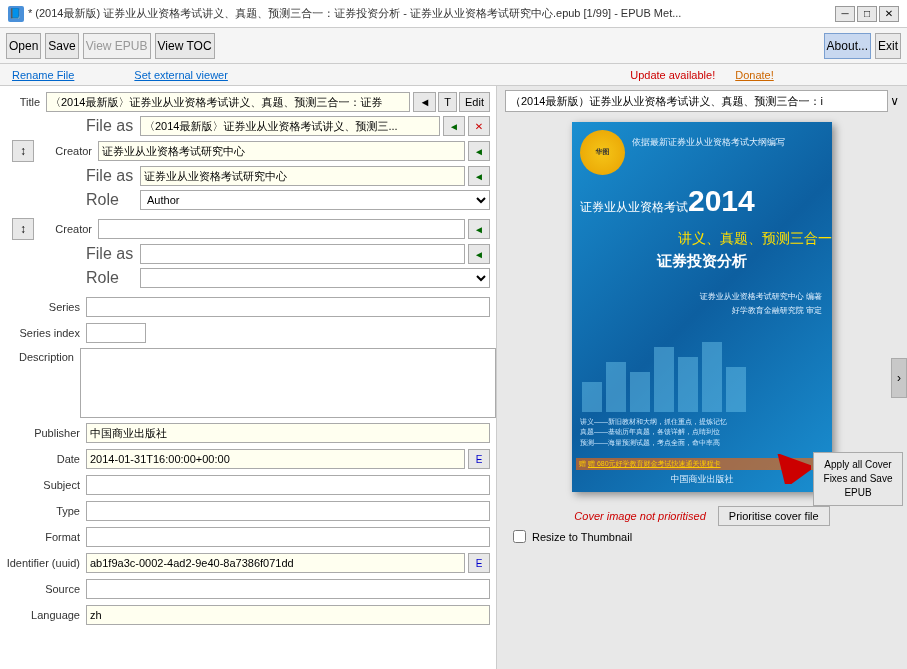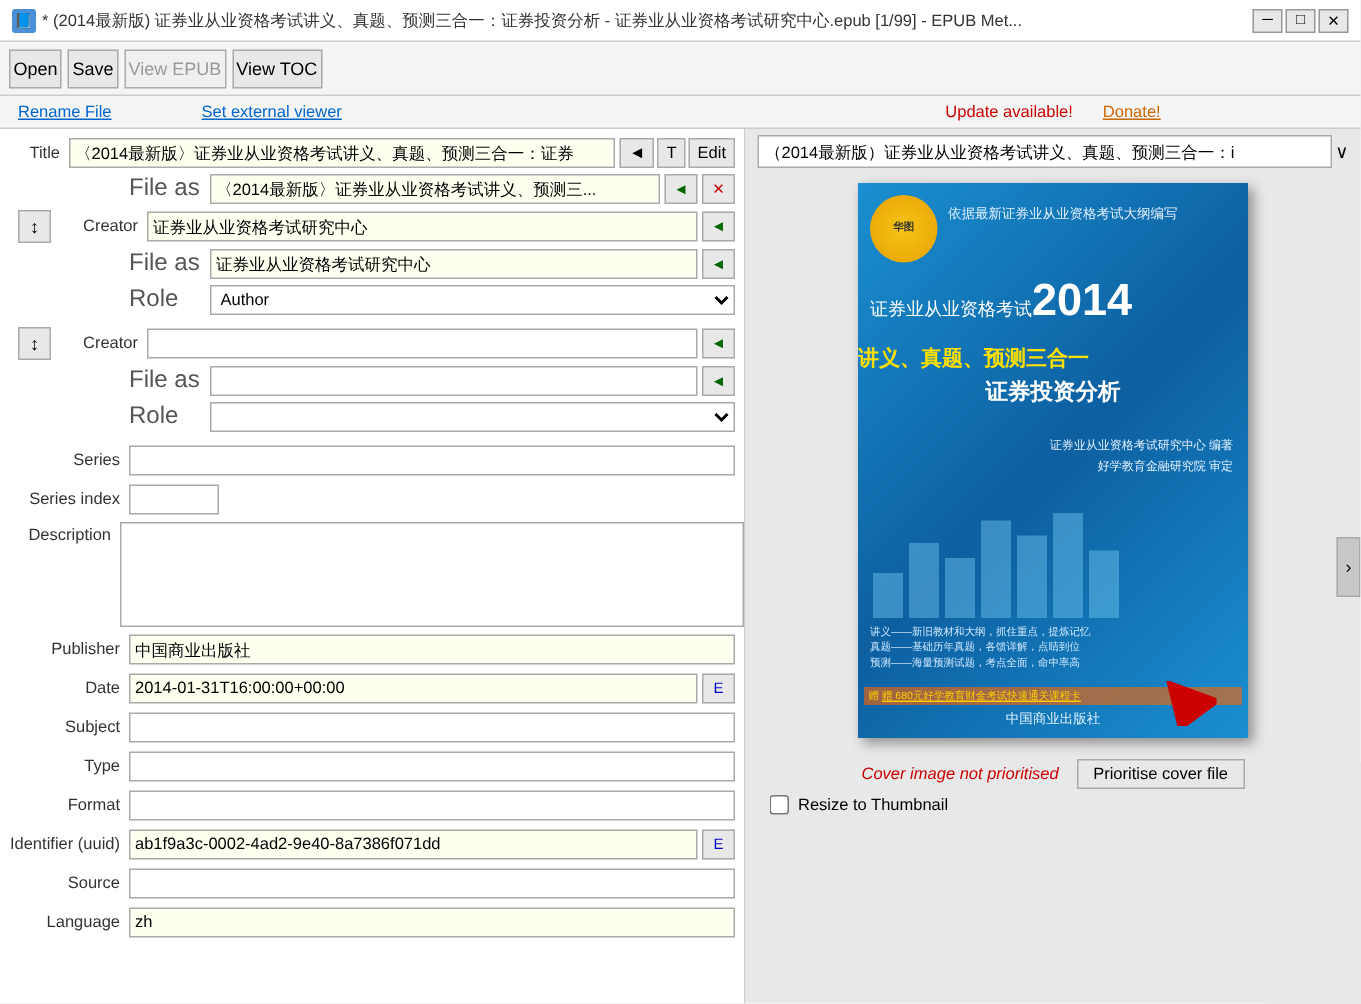--- a/index.html
+++ b/index.html
@@ -301,20 +301,24 @@
     <button class="title-bar-btn">□</button>
     <button class="title-bar-btn close">✕</button>
   </div>
 </div>
 
 <div class="toolbar">
   <button class="toolbar-btn">Open</button>
   <button class="toolbar-btn">Save</button>
   <button class="toolbar-btn inactive">View EPUB</button>
   <button class="toolbar-btn">View TOC</button>
+  <div class="toolbar-right">
+    <button class="toolbar-btn active-blue">About...</button>
+    <button class="toolbar-btn">Exit</button>
+  </div>
 </div>
 
 <div style="display:flex; padding: 2px 6px; background:#f5f5f5; border-bottom:1px solid #ccc; align-items:center; height:22px;">
   <span style="width:497px; display:flex; gap:60px; padding-left:6px;">
     <a class="link">Rename File</a>
     <a class="link">Set external viewer</a>
   </span>
   <span style="flex:1; display:flex; justify-content:center; gap:20px;">
     <a class="update-link">Update available!</a>
     <a class="donate-link">Donate!</a>
@@ -473,21 +477,21 @@
         <span class="badge-text">华图</span>
       </div>
 
       <div class="cover-tagline">依据最新证券业从业资格考试大纲编写</div>
 
       <div style="position:absolute; top:62px; left:8px; right:8px; display:flex; align-items:baseline; gap:0;">
         <span style="color:#fff; font-size:12px;">证券业从业资格考试</span>
         <span style="color:#fff; font-size:30px; font-weight:bold;">2014</span>
       </div>
 
-      <div style="position:absolute; top:108px; left:0; right:0; text-align:left; color:#ffe000; font-size:14px; font-weight:bold;">讲义、真题、预测三合一</div>
+      <div style="position:absolute; top:108px; left:0; right:0; text-align:right; color:#ffe000; font-size:14px; font-weight:normal;">讲义、真题、预测三合一</div>
 
       <div style="position:absolute; top:130px; left:0; right:0; text-align:center; color:#fff; font-size:15px; font-weight:bold;">证券投资分析</div>
 
       <div style="position:absolute; top:168px; right:10px; color:#e0f0ff; font-size:8px; text-align:right; line-height:1.8;">
         <div>证券业从业资格考试研究中心  编著</div>
         <div>好学教育金融研究院  审定</div>
       </div>
 
       <div class="cover-bars">
         <div class="bar" style="width:20px; height:30px;"></div>
@@ -518,20 +522,21 @@
       <div style="display:flex; align-items:center; gap:12px; width:100%; justify-content:center;">
         <span style="color:#cc0000; font-size:11px; font-style:italic;">Cover image not prioritised</span>
         <button class="prioritise-btn">Prioritise cover file</button>
       </div>
 
       <div style="display:flex; align-items:center; gap:6px; width:100%; justify-content:flex-start; padding-left:8px;">
         <input type="checkbox" style="">
         <span style="font-size:11px;">Resize to Thumbnail</span>
       </div>
 
+      <button style="position:absolute; right:4px; top:-50px; width:90px; padding:5px 4px; border:1px solid #aaa; background:#e8e8e8; cursor:pointer; font-size:10px; text-align:center; line-height:1.4;">Apply all Cover Fixes and Save EPUB</button>
 
       <div style="position:absolute; right:96px; top:-48px; width:40px; height:30px; overflow:hidden;">
         <div style="width:0; height:0; border-left:20px solid transparent; border-right:20px solid transparent; border-top:30px solid #cc0000; transform:rotate(20deg); margin-top:5px;"></div>
       </div>
     </div>
 
     <div class="nav-arrow">›</div>
 
   </div>
 

